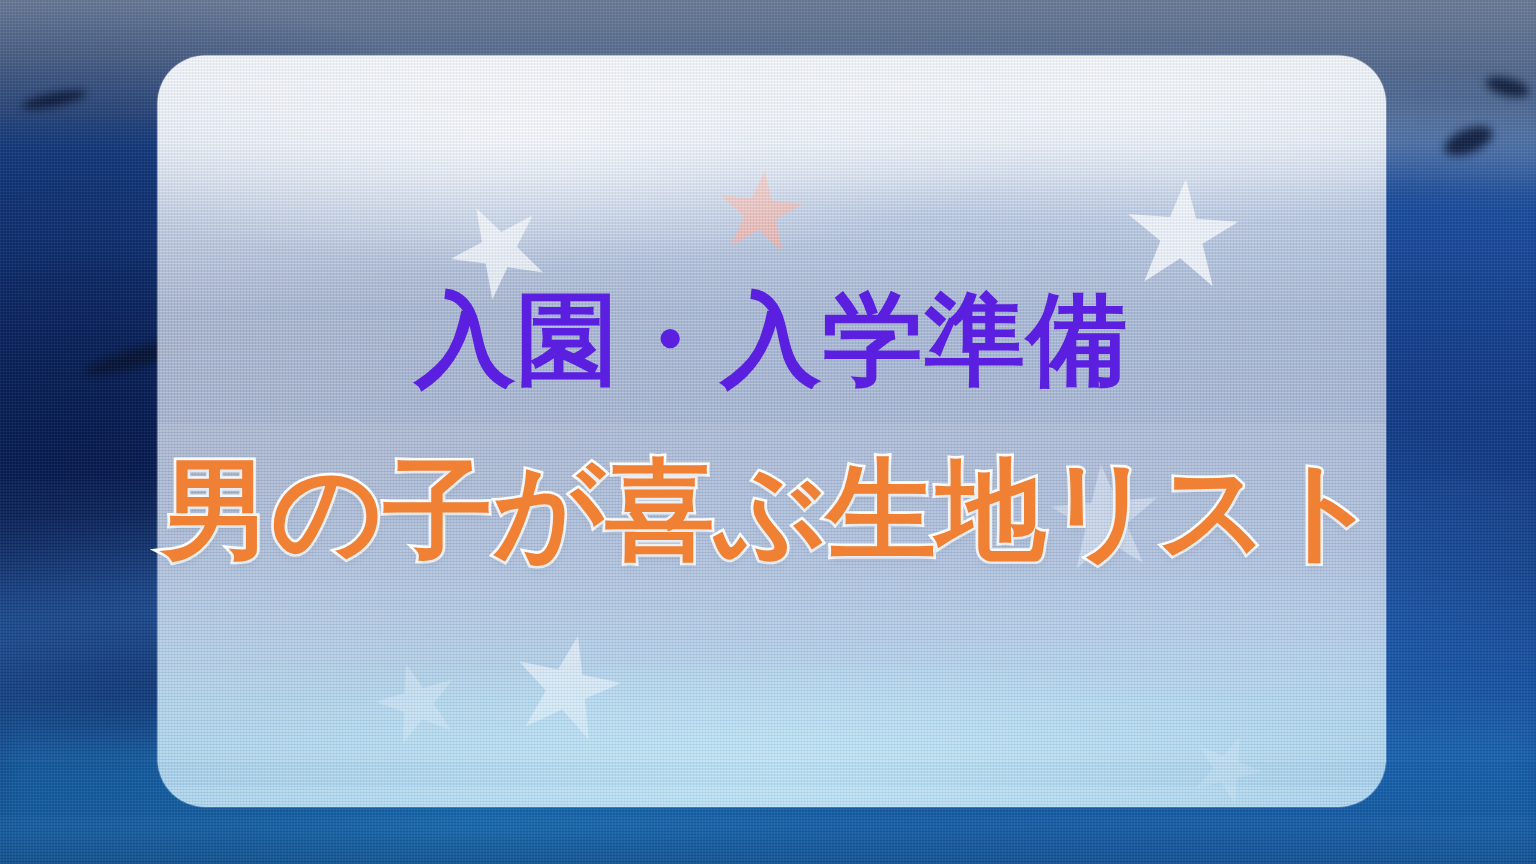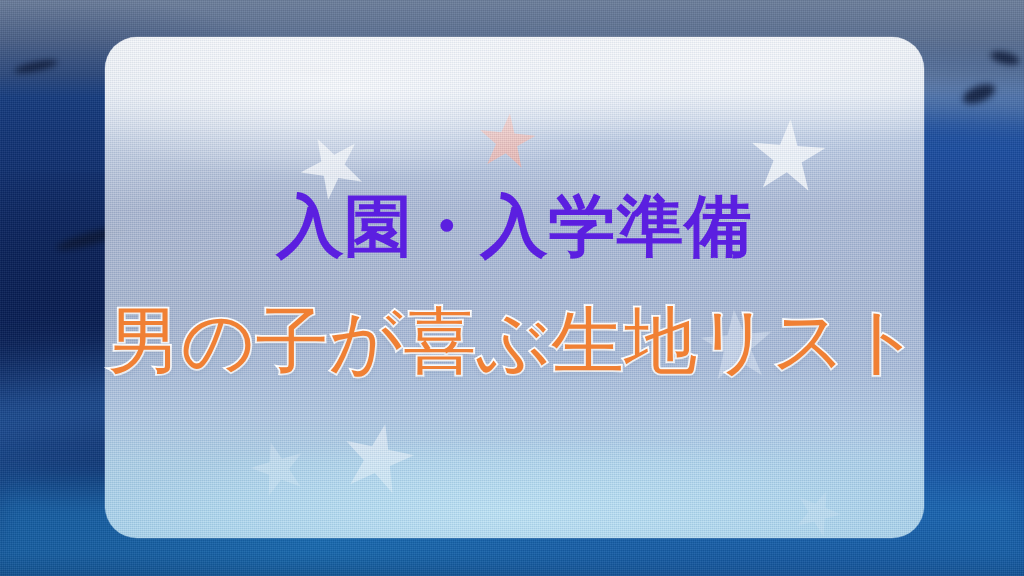--- a/index.html
+++ b/index.html
@@ -161,21 +161,21 @@
     font-size: 67px;
     font-weight: 700;
     letter-spacing: 1px;
     color: #5b1fe0;
     line-height: 1;
     white-space: nowrap;
     margin-top: -6px;
   }
   .line2 {
     font-size: 73px;
-    font-weight: 400;
+    font-weight: 700;
     letter-spacing: 0px;
     color: #f08034;
     line-height: 1;
     white-space: nowrap;
     -webkit-text-stroke: 3.5px #ffffff;
     paint-order: stroke fill;
     text-shadow:
       0 0 3px rgba(255,255,255,0.9),
       0 2px 5px rgba(110,130,160,0.35);
   }

